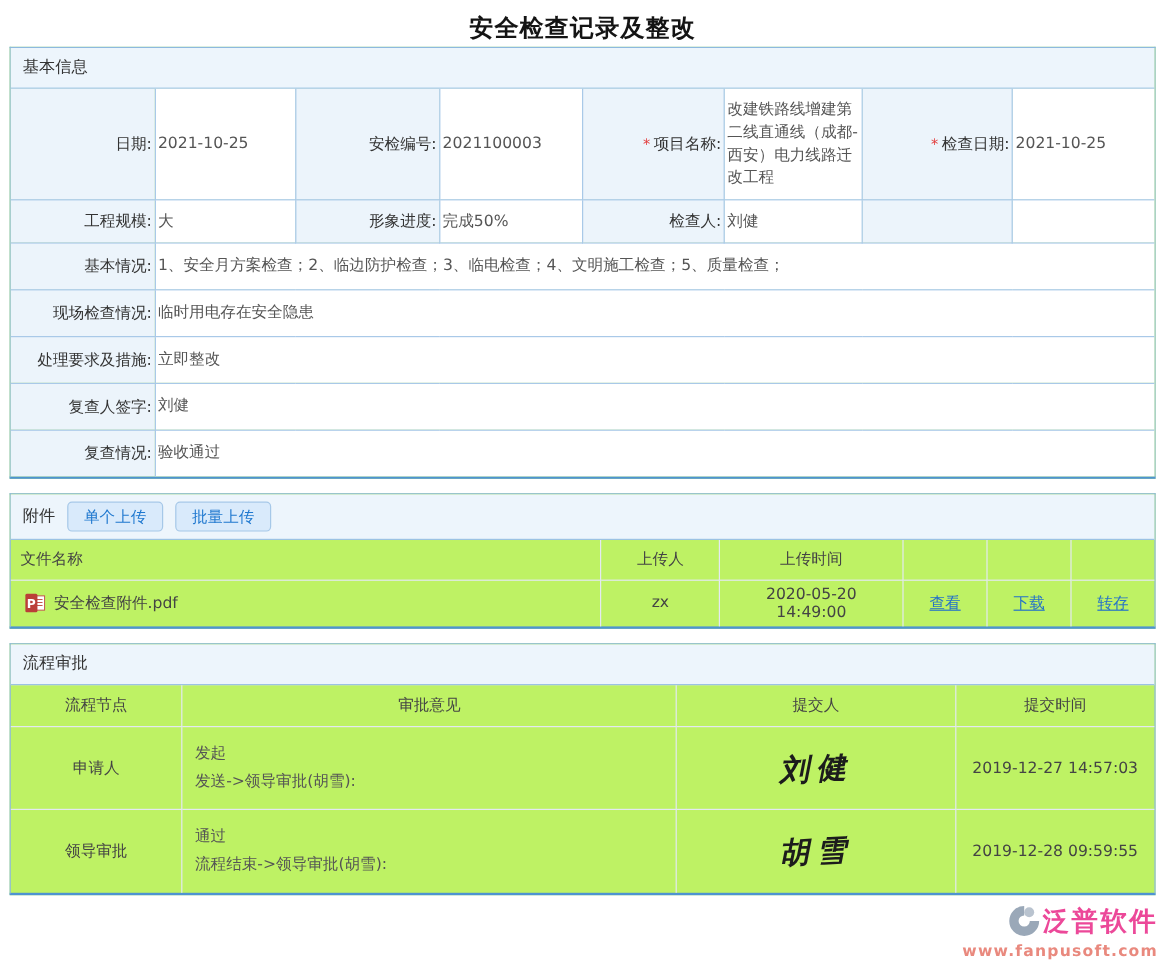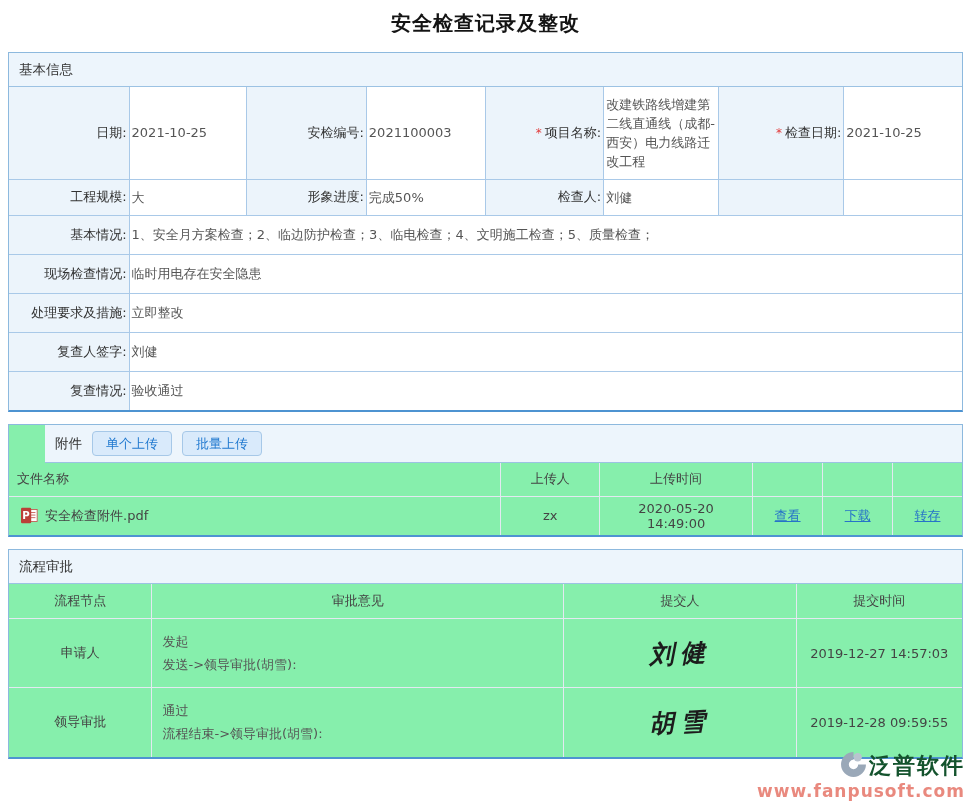--- a/index.html
+++ b/index.html
@@ -5,25 +5,25 @@
   * { box-sizing: border-box; }
   html,body { margin:0; padding:0; background:#fff; }
   body {
     width:971px; height:801px; position:relative; overflow:hidden;
     font-family:"DejaVu Sans","Liberation Sans",sans-serif;
     color:#333; font-size:13px;
   }
   .page { padding:8px; }
   .page-title {
     text-align:center; font-size:20px; font-weight:bold; color:#141414;
-    margin:2px 0 15px 0; letter-spacing:1px;
+    margin:2px 0 2px 0; letter-spacing:1px;
   }
   .panel {
     border:1px solid #8db9de; border-bottom:2px solid #4e93d1;
-    margin-bottom:12px; background:#86efac;
+    margin-bottom:12px; background:#bef264;
   }
   .panel-header {
     background:#edf5fc; height:34px; line-height:33px; padding:0 10px;
     font-size:13.5px; color:#333; border-bottom:1px solid #9cc2e3;
     display:flex; align-items:center; gap:10px;
   }
   
   table.grid { width:100%; border-collapse:collapse; table-layout:fixed; font-size:13px; }
   table.grid td { border:1px solid #a9c9e8; padding:4px 2px; vertical-align:middle; }
   table.grid tr td:first-child { border-left:none; }
@@ -65,22 +65,22 @@
   .signature {
     font-size:25px; font-weight:bold; font-style:italic; color:#1c1c1c;
     display:inline-block; transform:rotate(-3deg); letter-spacing:6px;
   }
   
   .watermark {
     position:absolute; right:6px; bottom:1px; text-align:right;
     pointer-events:none; line-height:1;
   }
   .wm-row { display:flex; align-items:center; justify-content:flex-end; gap:2px; }
-  .wm-brand { font-size:22px; font-weight:bold; color:#14532d; letter-spacing:2px;text-align:right; }
-  .wm-url { font-size:17px; font-weight:bold; color:#e9897e; margin-top:3px; letter-spacing:1px; }
+  .wm-brand { font-size:22px; font-weight:bold; color:#ec4899; letter-spacing:2px;text-align:right; }
+  .wm-url { font-size:13px; font-weight:bold; color:#e9897e; margin-top:3px; letter-spacing:1px; }
   .icon16 { width:17px; height:17px; flex:0 0 17px; }
 </style>
 </head>
 <body>
 
 <div class="page">
 
   <div class="page-title">安全检查记录及整改</div>
 
   <div class="panel">
@@ -137,21 +137,21 @@
       </tr>
       <tr class="row-full">
         <td class="lbl"><span>复查情况:</span></td>
         <td class="val" colspan="7">验收通过</td>
       </tr>
     </tbody>
       </table>
   </div>
 
   <div class="panel">
-    <div class="panel-header" style="height:38px;margin-left:36px;">
+    <div class="panel-header" style="height:38px;">
       <span>附件</span>
       <button class="btn">单个上传</button>
       <button class="btn">批量上传</button>
     </div>
     <table class="attach">
       <colgroup>
         <col style="width:51.6%">
           <col style="width:10.4%">
           <col style="width:16%">
         <col style="width:7.4%">

